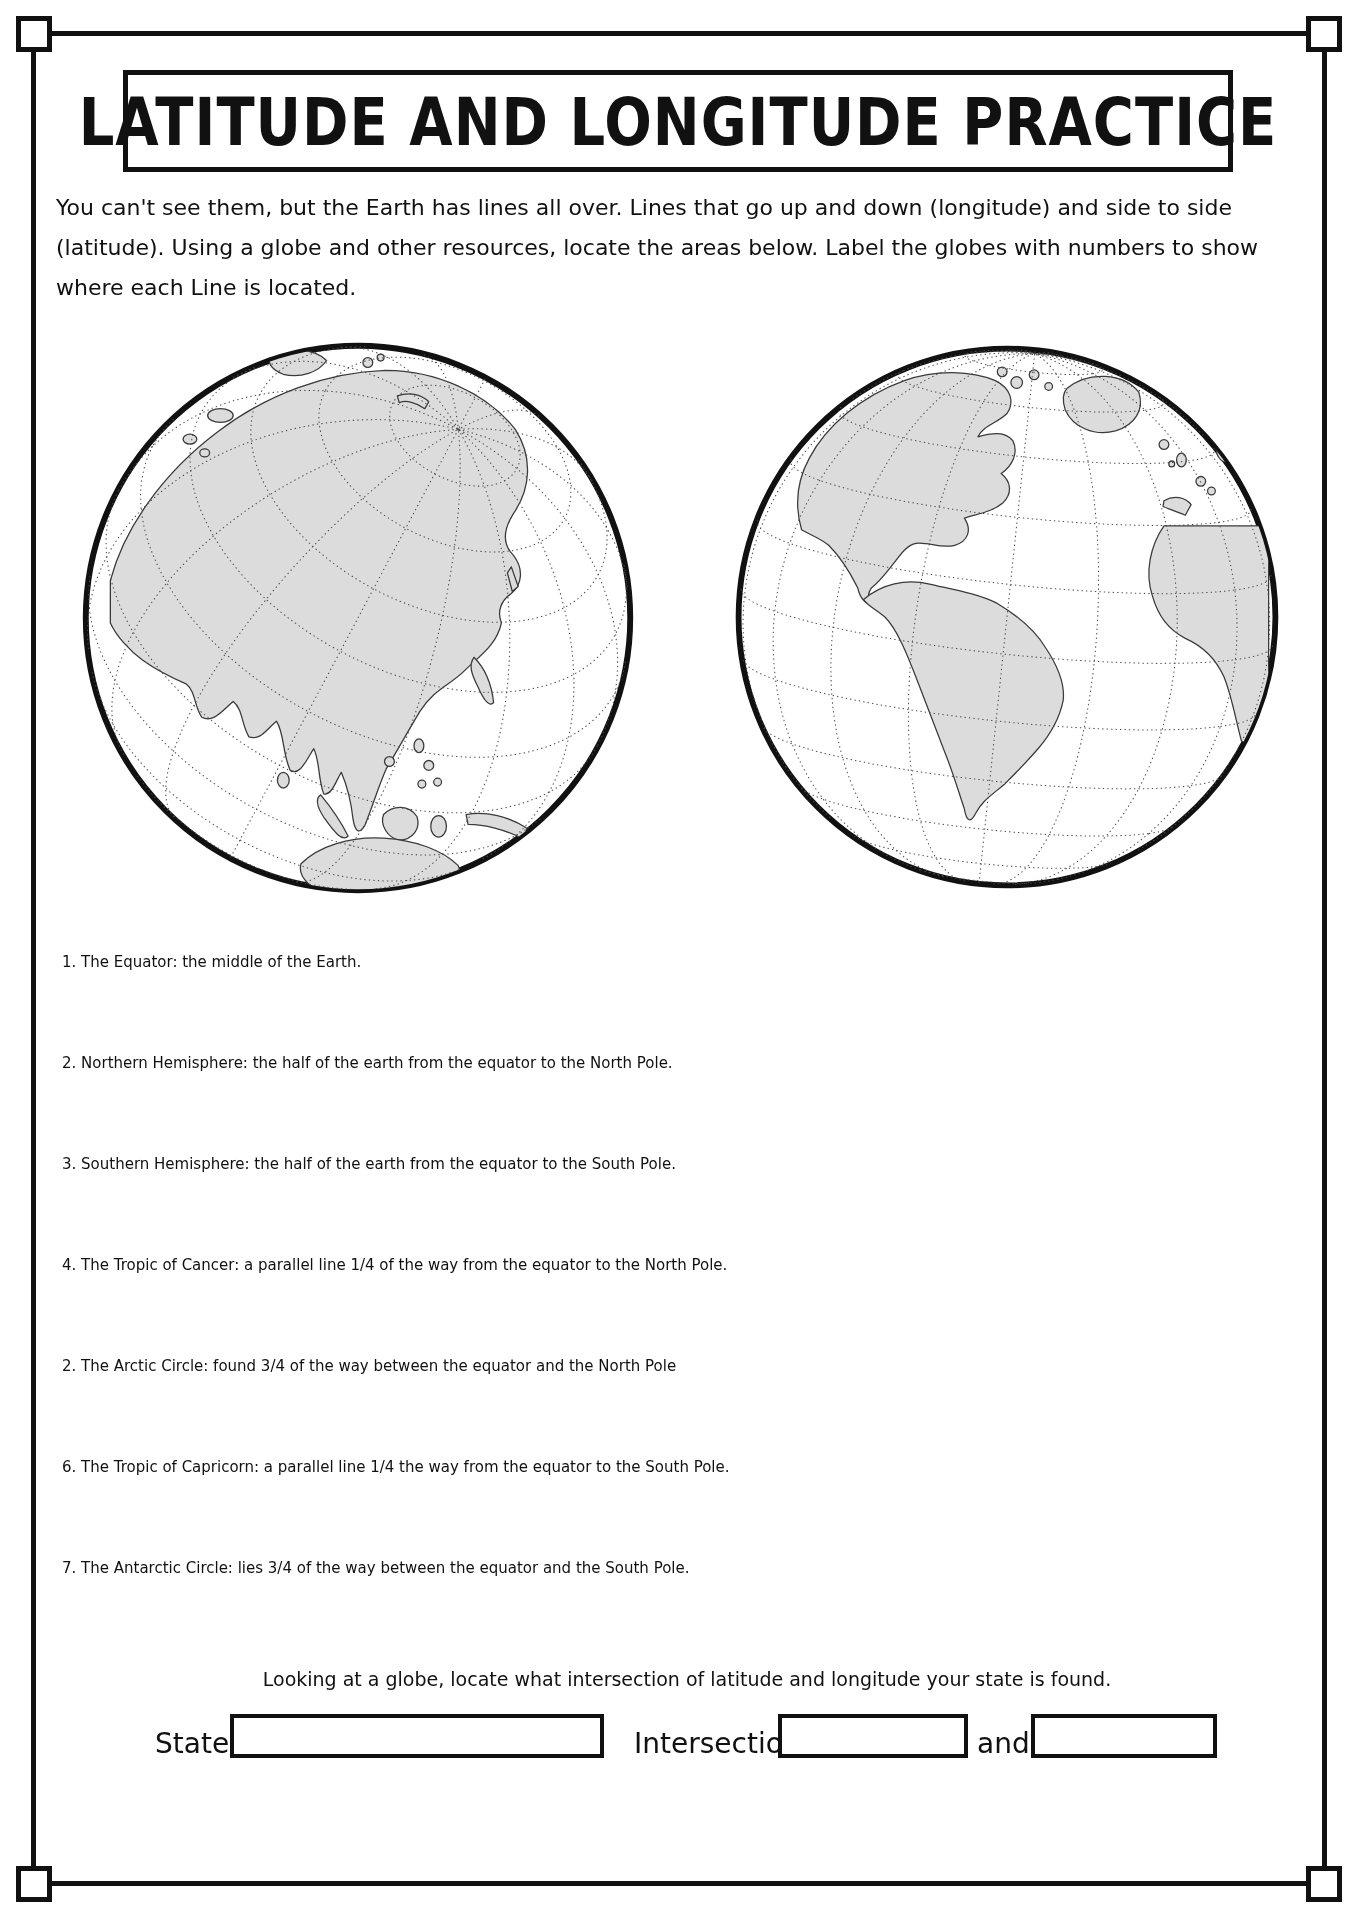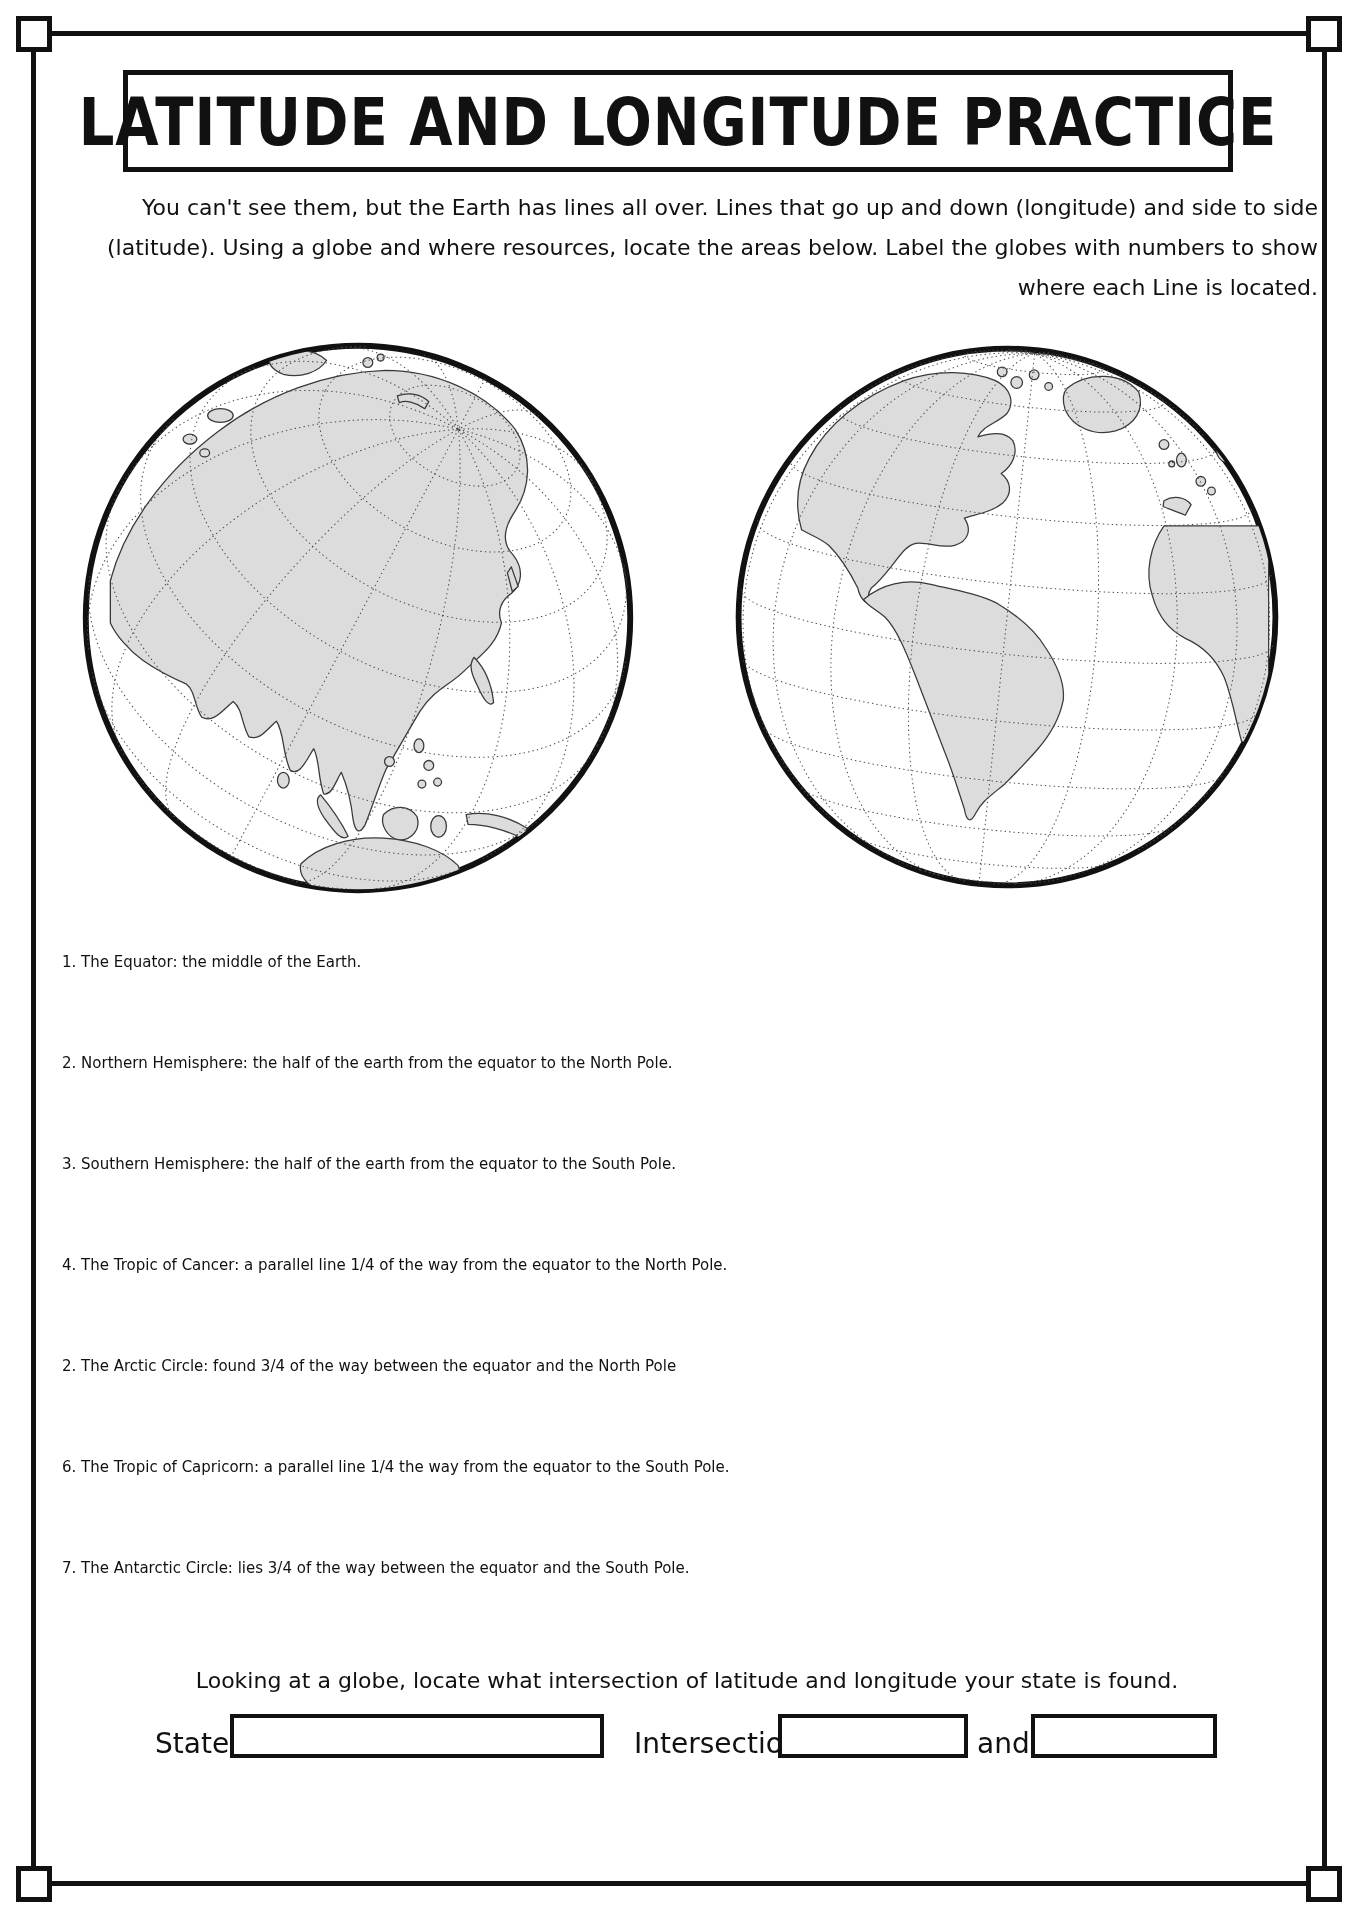--- a/index.html
+++ b/index.html
@@ -23,33 +23,33 @@
     position:absolute;left:123px;top:70px;width:1100px;height:92px;
     border:5px solid #111;background:#fff;
     display:flex;align-items:center;justify-content:center;
   }
   .title-box h1{
     margin:0;font-size:56px;font-weight:bold;letter-spacing:1px;
     transform:scaleY(1.18);white-space:nowrap;
   }
   .intro{
     position:absolute;left:56px;right:40px;top:188px;
-    text-align:right;font-size:22px;line-height:40px;
+    text-align:left;font-size:22px;line-height:40px;
   }
   
   .globe{position:absolute;}
   .globe-left{left:73px;top:333px;width:570px;height:570px;}
   .globe-right{left:726px;top:336px;width:562px;height:562px;}
   
   .instructions{position:absolute;left:62px;top:944px;right:50px;}
   .instr-item{font-size:15px;line-height:36px;margin:0 0 65px 0;white-space:nowrap;}
   
   .bottom-prompt{
     position:absolute;left:56px;right:40px;top:1668px;
-    text-align:center;font-size:22px;
+    text-align:center;font-size:19px;
   }
   .fill-label{position:absolute;font-size:28px;top:1727px;}
   .state-label{left:155px;}
   .intersection-label{left:634px;}
   .and-label{left:977px;}
   .fill-input{
     position:absolute;top:1714px;height:44px;
     border:4px solid #111;background:#fff;box-sizing:border-box;
     font-family:"DejaVu Sans","Liberation Sans",sans-serif;font-size:20px;padding:0 8px;
   }
@@ -70,21 +70,21 @@
   <div class="frame-line" style="left:52px;top:1881px;width:1254px;height:5px;"></div>
   <div class="frame-line" style="left:31px;top:52px;width:5px;height:1814px;"></div>
   <div class="frame-line" style="left:1322px;top:52px;width:5px;height:1814px;"></div>
 
   <div class="title-box">
     <h1>LATITUDE AND LONGITUDE PRACTICE</h1>
   </div>
 
   <div class="intro">
     <div>You can't see them, but the Earth has lines all over. Lines that go up and down (longitude) and side to side</div>
-    <div>(latitude). Using a globe and where resources, locate the areas below. Label the globes with numbers to show</div>
+    <div>(latitude). Using a globe and other resources, locate the areas below. Label the globes with numbers to show</div>
     <div>where each Line is located.</div>
   </div>
 
   <svg id="globe-left-svg" class="globe globe-left" viewBox="0 0 580 580">
     <defs>
         <clipPath id="clipL">
           <circle cx="290" cy="290" r="276"></circle>
         </clipPath>
       </defs>
     <circle cx="290" cy="290" r="277" fill="#ffffff" stroke="#111" stroke-width="6"></circle>

